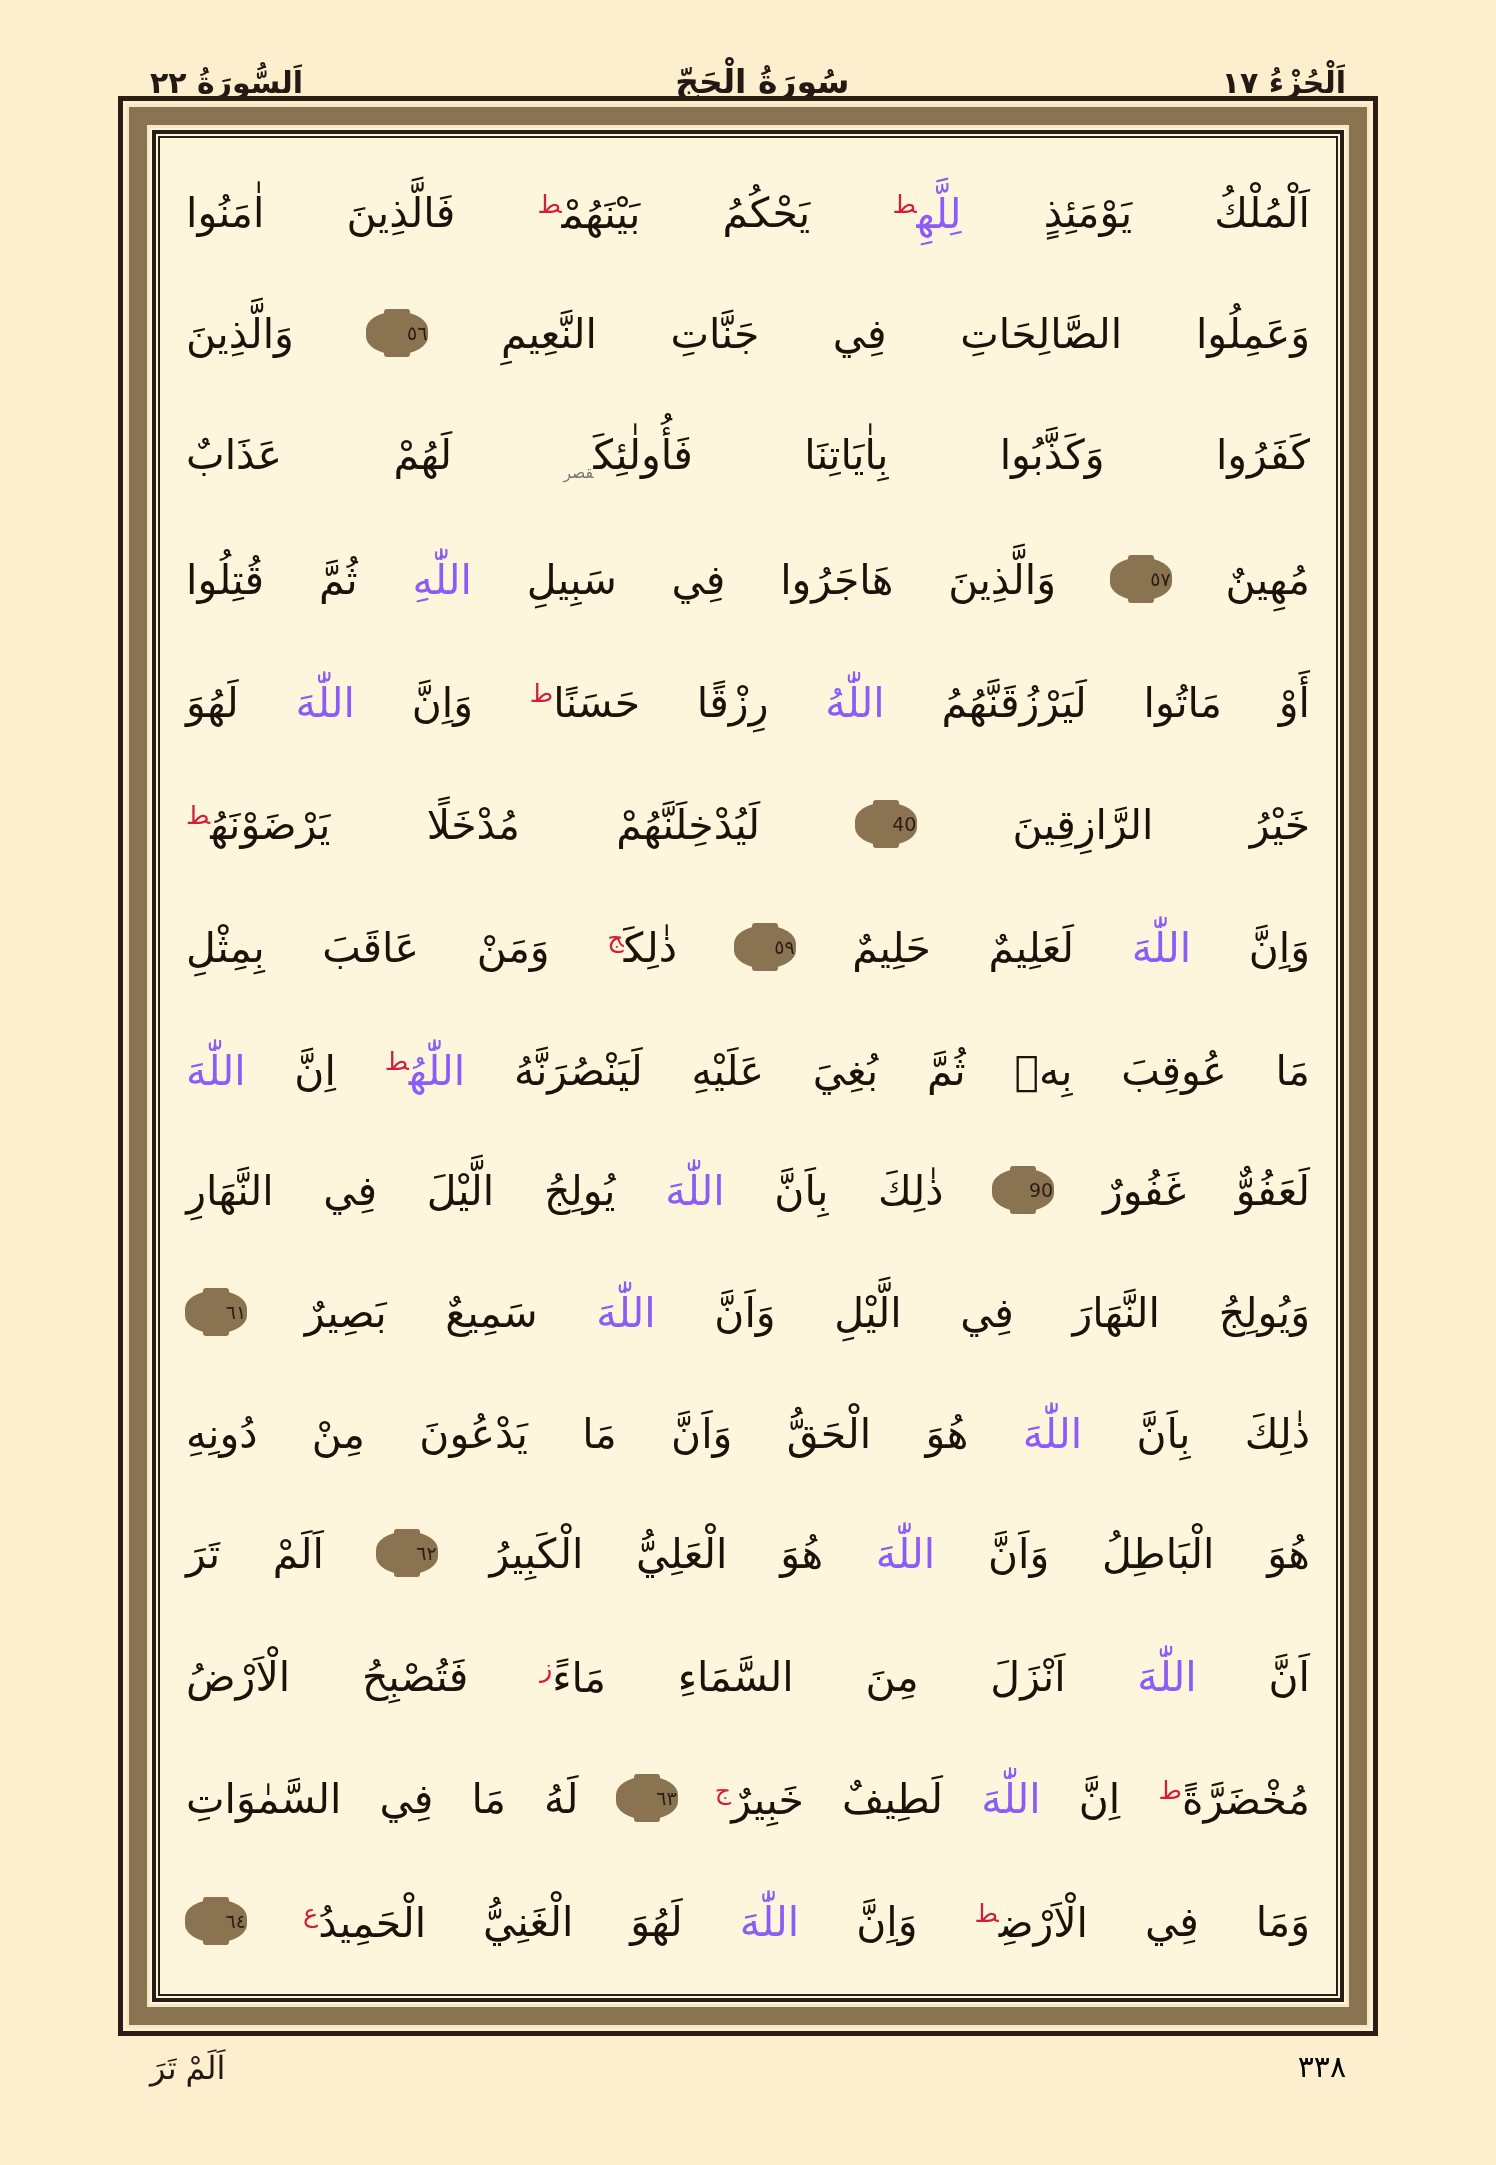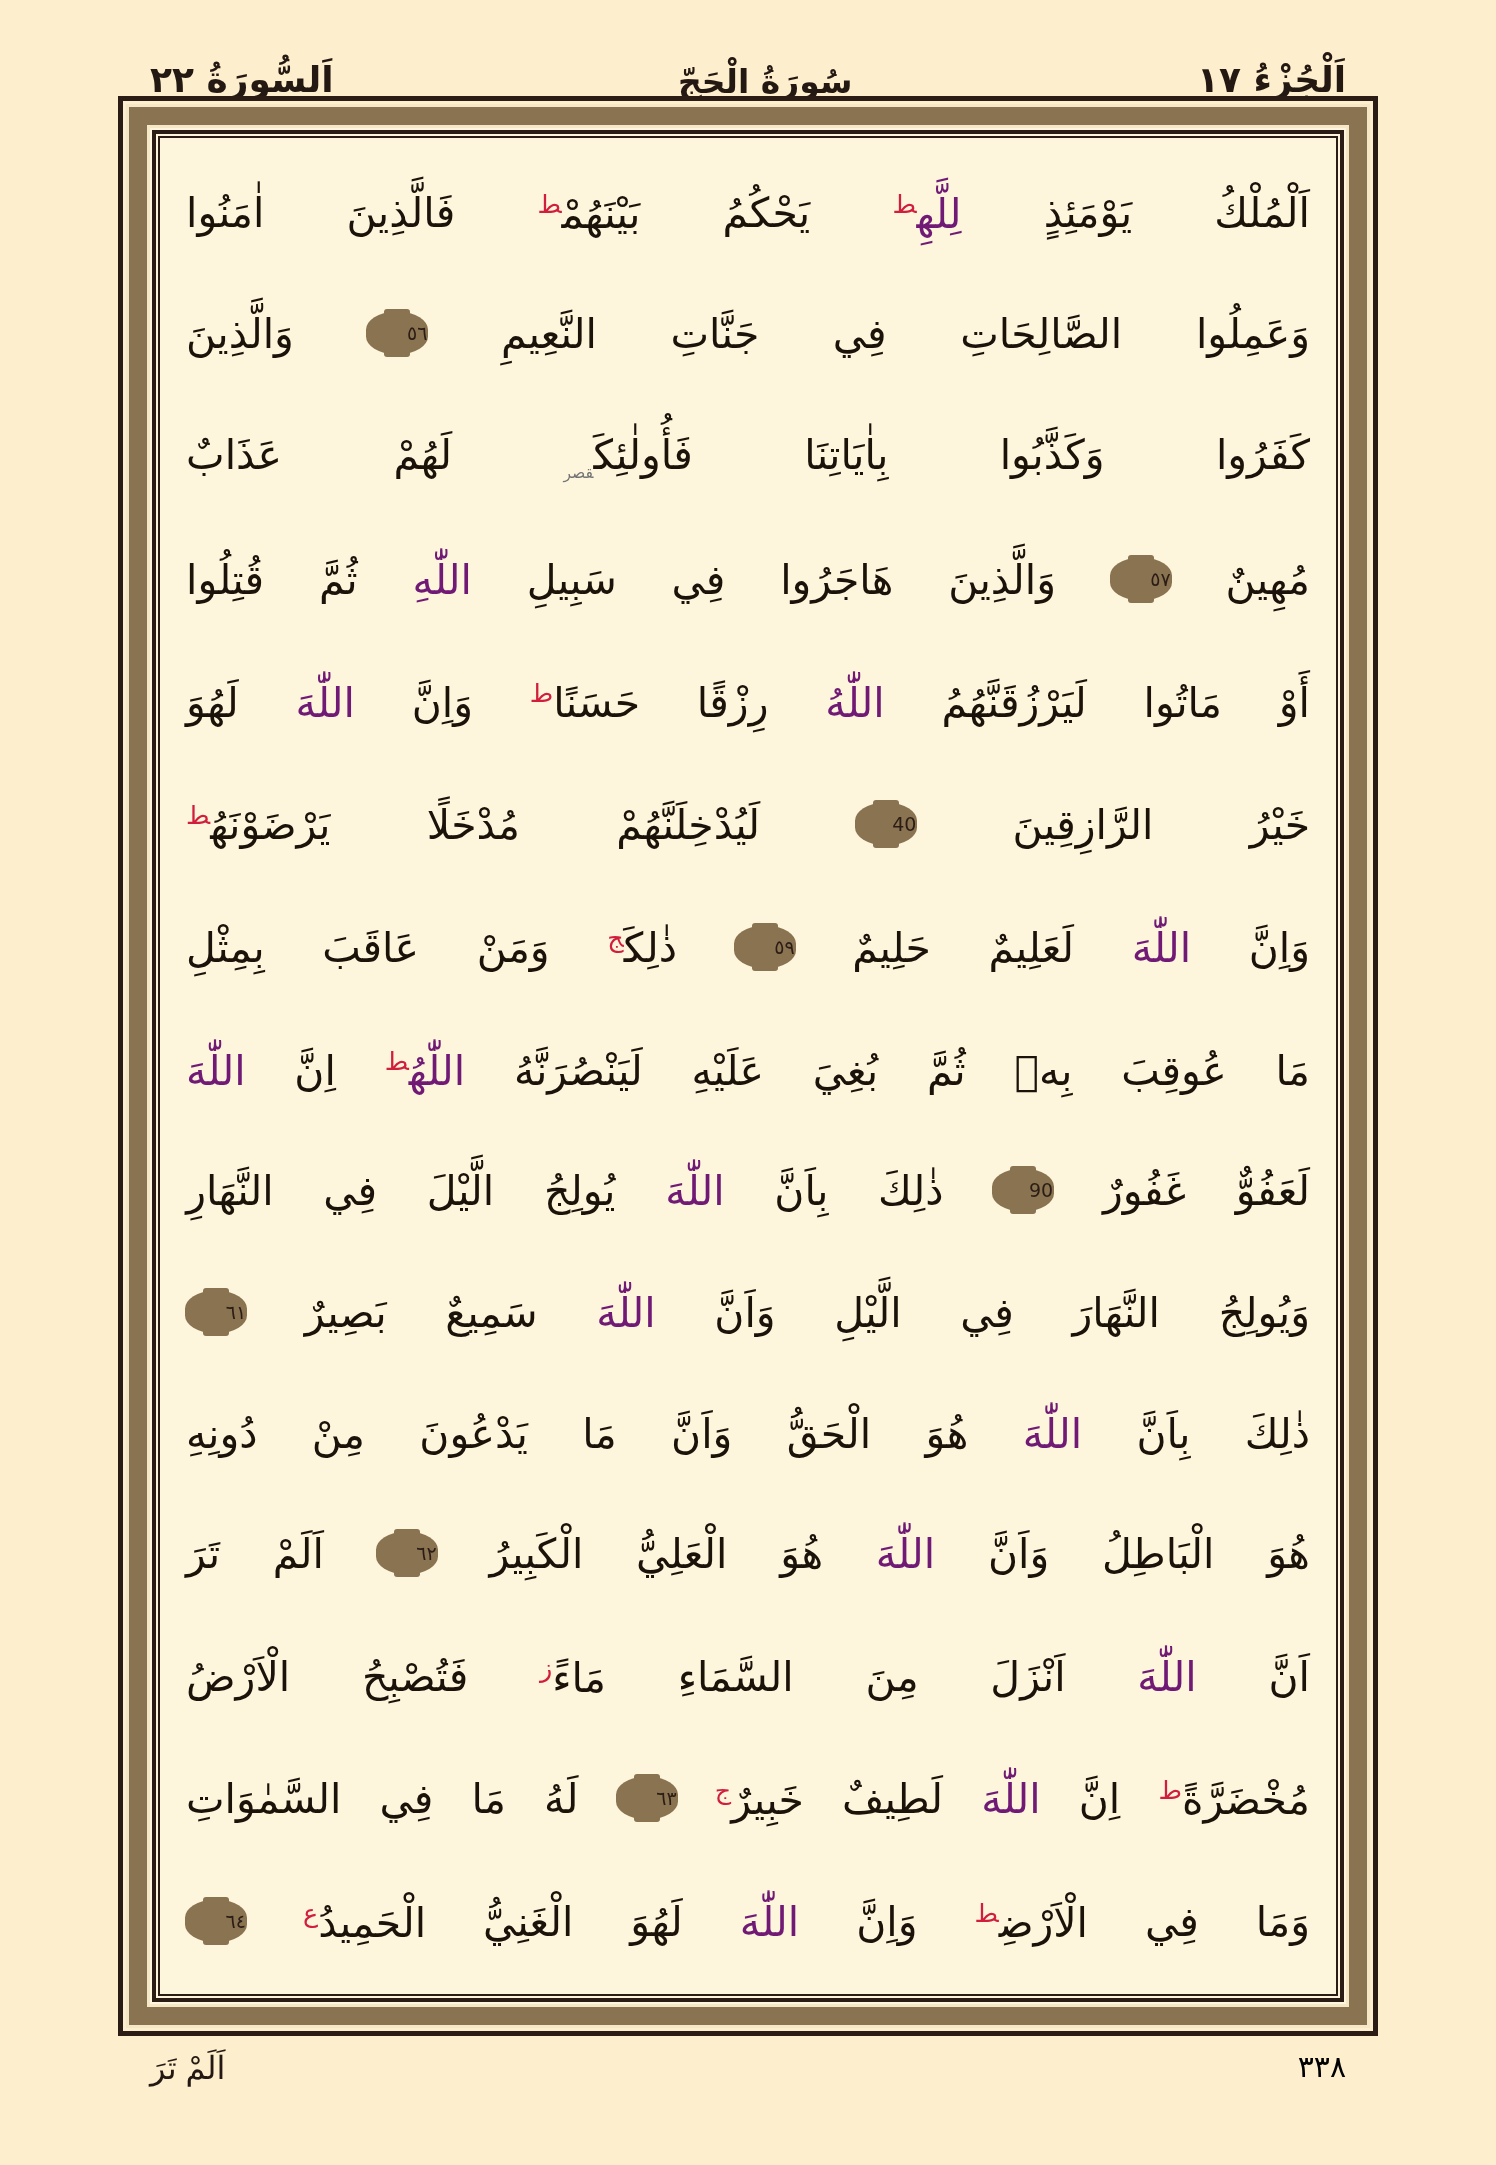--- a/index.html
+++ b/index.html
@@ -22,21 +22,21 @@
     left: 150px;
     right: 150px;
     height: 70px;
     display: flex;
     align-items: flex-end;
     justify-content: space-between;
     direction: rtl;
   }
   .hdr-item {
     font-family: "DejaVu Sans", sans-serif;
-    font-size: 36px;
+    font-size: 30px;
     color: #231812;
     line-height: 1;
     white-space: nowrap;
     font-weight: 600;
   }
   .hdr-center {
     font-size: 33px;
     margin-top: 16px;
   }
 
@@ -129,21 +129,21 @@
 
   
   .line-flex {
     display: flex;
     flex-direction: row;
     justify-content: space-between;
     align-items: baseline;
     width: 100%;
   }
   .w { white-space: nowrap; }
-  .jalala { color: #701a75; }
+  .jalala { color: #8b5cf6; }
   .waqf { color: #d11e3c; font-size: 0.62em; vertical-align: super; }
   .annot {
     color: #737373;
     font-size: 0.38em;
     vertical-align: sub;
   }
   .medallion {
     display: inline-block;
     width: 60px;
     height: 40px;

